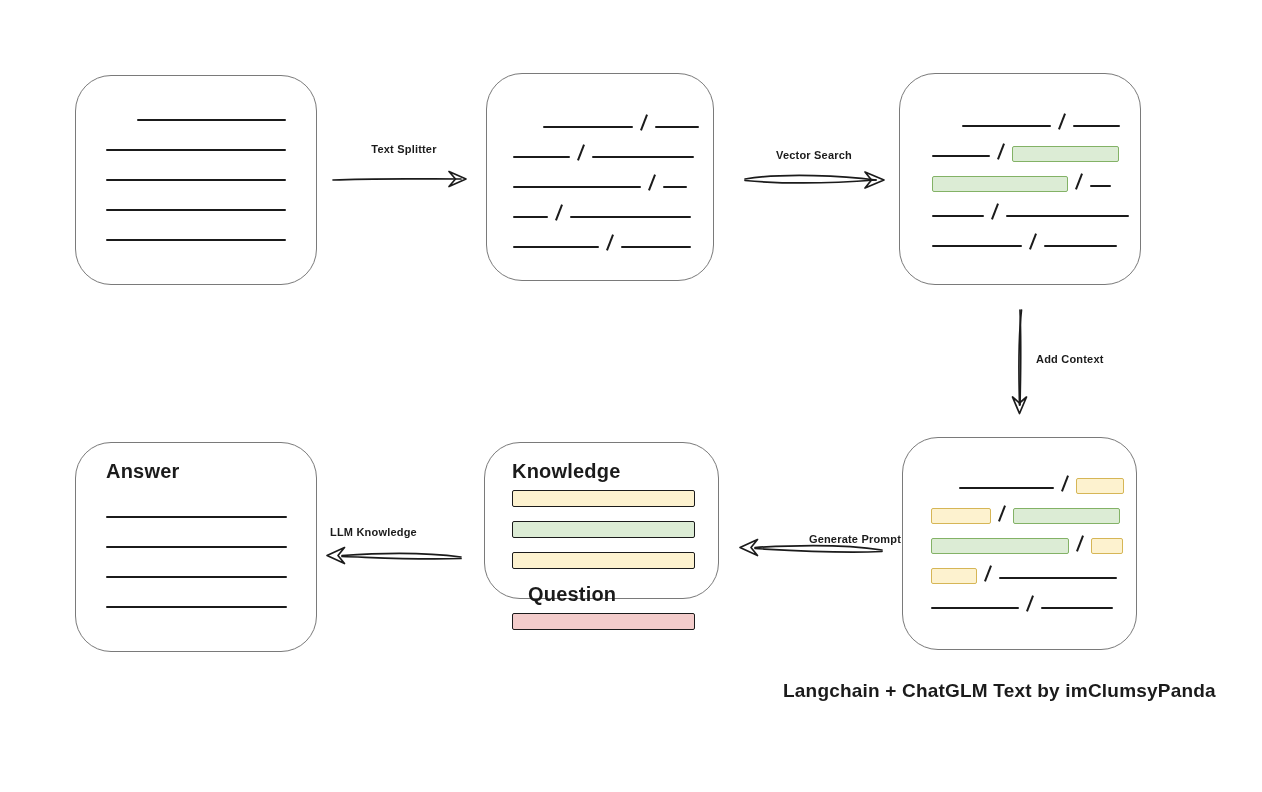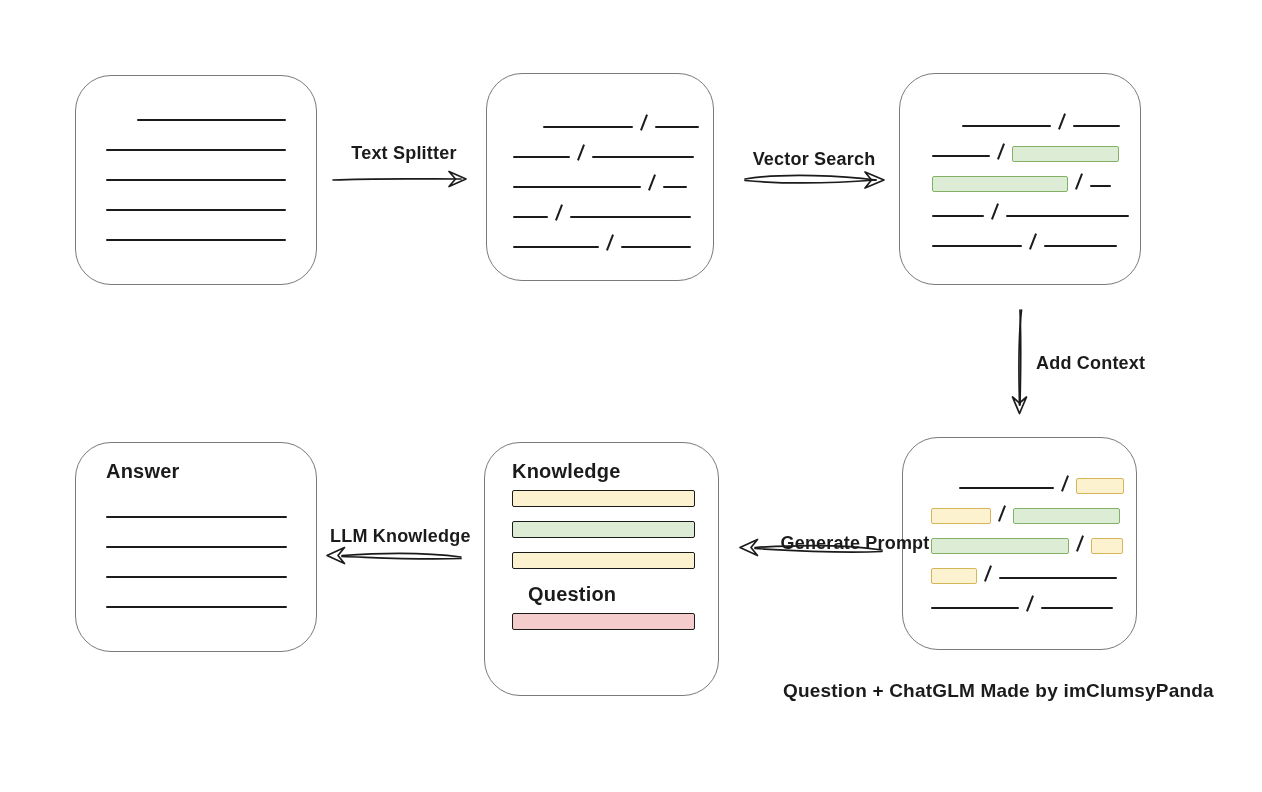--- a/index.html
+++ b/index.html
@@ -10,42 +10,42 @@
   .node{
     position:absolute;background:#fff;
     border:1.6px solid var(--box-border,#7a7a7a);
     border-radius:36px;box-sizing:border-box;
   }
   
   .b-document{left:75px;top:75px;width:242px;height:210px;padding:16px 0 0 30px;}
   .b-chunks{left:486px;top:73px;width:228px;height:208px;padding:25px 0 0 26px;}
   .b-matched{left:899px;top:73px;width:242px;height:212px;padding:24px 0 0 32px;}
   .b-context{left:902px;top:437px;width:235px;height:213px;padding:22px 0 0 28px;}
-  .b-prompt{left:484px;top:442px;width:235px;height:254px;padding:18px 0 0 27px;}
+  .b-prompt{left:484px;top:442px;width:235px;height:157px;padding:18px 0 0 27px;}
   .b-answer{left:75px;top:442px;width:242px;height:210px;padding:18px 0 0 30px;}
   
   .seg-row{height:30px;display:flex;align-items:flex-end;}
   .seg-line{height:2px;background:var(--line,#1b1b1b);border-radius:1px;margin-bottom:1px;flex:none;}
   .seg-slash{
     width:0;height:17px;border-left:2.4px solid var(--line,#1b1b1b);
     transform:rotate(21deg);margin:0 10px -2px 10px;flex:none;
   }
   .seg-chip{height:16px;border-radius:2px;border:1.6px solid;margin-bottom:-4px;box-sizing:border-box;flex:none;}
   .chip-green,.bar-green{background:var(--green-fill,#dcecd5);border-color:var(--green-stroke,#83b266);}
   .chip-yellow,.bar-yellow{background:var(--yellow-fill,#fdf2cf);border-color:var(--yellow-stroke,#d6b656);}
   .chip-red,.bar-red{background:var(--red-fill,#f3cccb);border-color:var(--red-stroke,#bb5a56);}
   
   .box-label{font-size:20px;font-weight:600;letter-spacing:.2px;line-height:20px;}
   .bar{width:183px;height:17px;border-radius:2px;border:1.6px solid;box-sizing:border-box;}
   .bar+.bar{margin-top:14px;}
   .b-prompt .box-label{margin-bottom:9px;}
   .b-prompt .label-question{margin-top:15px;margin-bottom:9px;margin-left:16px;}
   .b-answer .box-label{margin-bottom:8px;}
   .arrow-label{
-    position:absolute;font-size:18px;font-weight:600;letter-spacing:.2px;
+    position:absolute;font-size:11px;font-weight:600;letter-spacing:.2px;
     white-space:nowrap;color:var(--line,#1b1b1b);
   }
   .al-center{text-align:center;}
   #arrow-layer{position:absolute;left:0;top:0;width:1262px;height:792px;}
   #arrow-layer path{stroke:var(--line,#1b1b1b);stroke-width:1.7;fill:none;stroke-linecap:round;stroke-linejoin:round;}
   .caption{
     position:absolute;left:783px;top:680px;font-size:19px;font-weight:600;
     letter-spacing:.2px;white-space:nowrap;color:var(--line,#1b1b1b);
   }
 </style>
@@ -209,15 +209,15 @@
       <path d="M344.5 547.5 L327 555.5 L344.5 563.5 L338 555.5 Z"></path>
     </g>
   </svg>
 
   <div class="arrow-label al-center" style="left:334px;top:143px;width:140px;">Text Splitter</div>
   <div class="arrow-label al-center" style="left:744px;top:149px;width:140px;">Vector Search</div>
   <div class="arrow-label" style="left:1036px;top:353px;">Add Context</div>
   <div class="arrow-label al-center" style="left:780px;top:518px;width:150px;margin-top:15px;">Generate Prompt</div>
   <div class="arrow-label" style="left:330px;top:526px;">LLM Knowledge</div>
 
-  <div class="caption">Question + ChatGLM Made by imClumsyPanda</div>
+  <div class="caption">Langchain + ChatGLM Text by imClumsyPanda</div>
 
 </div>
 
 </body></html>

